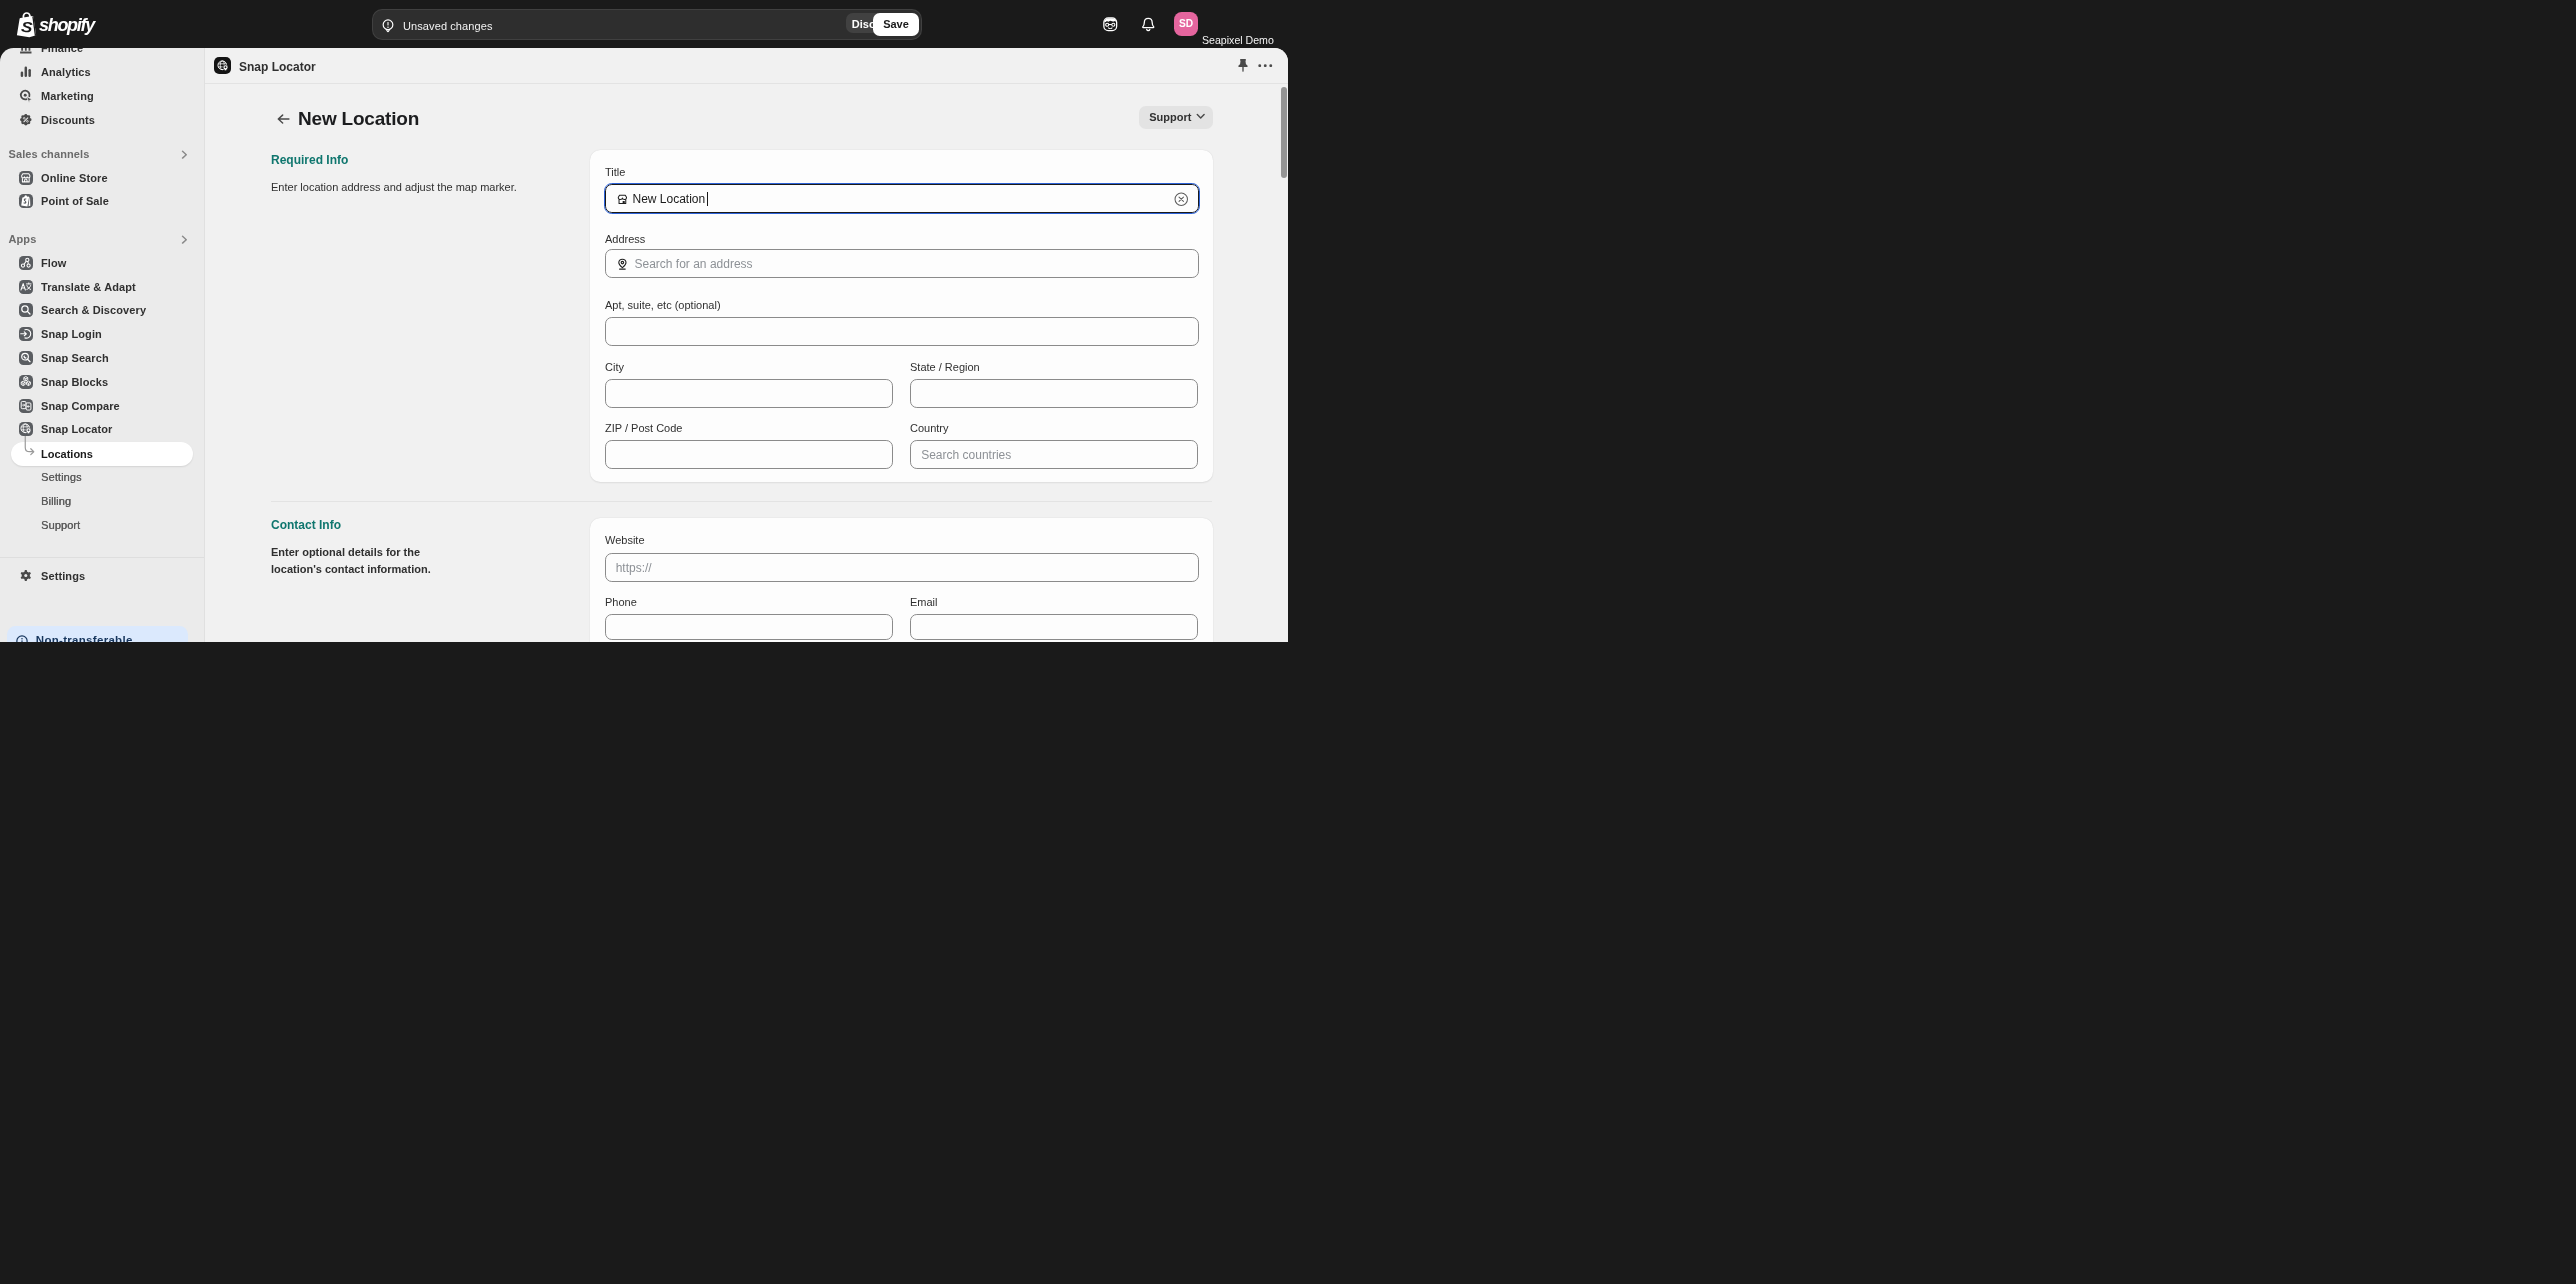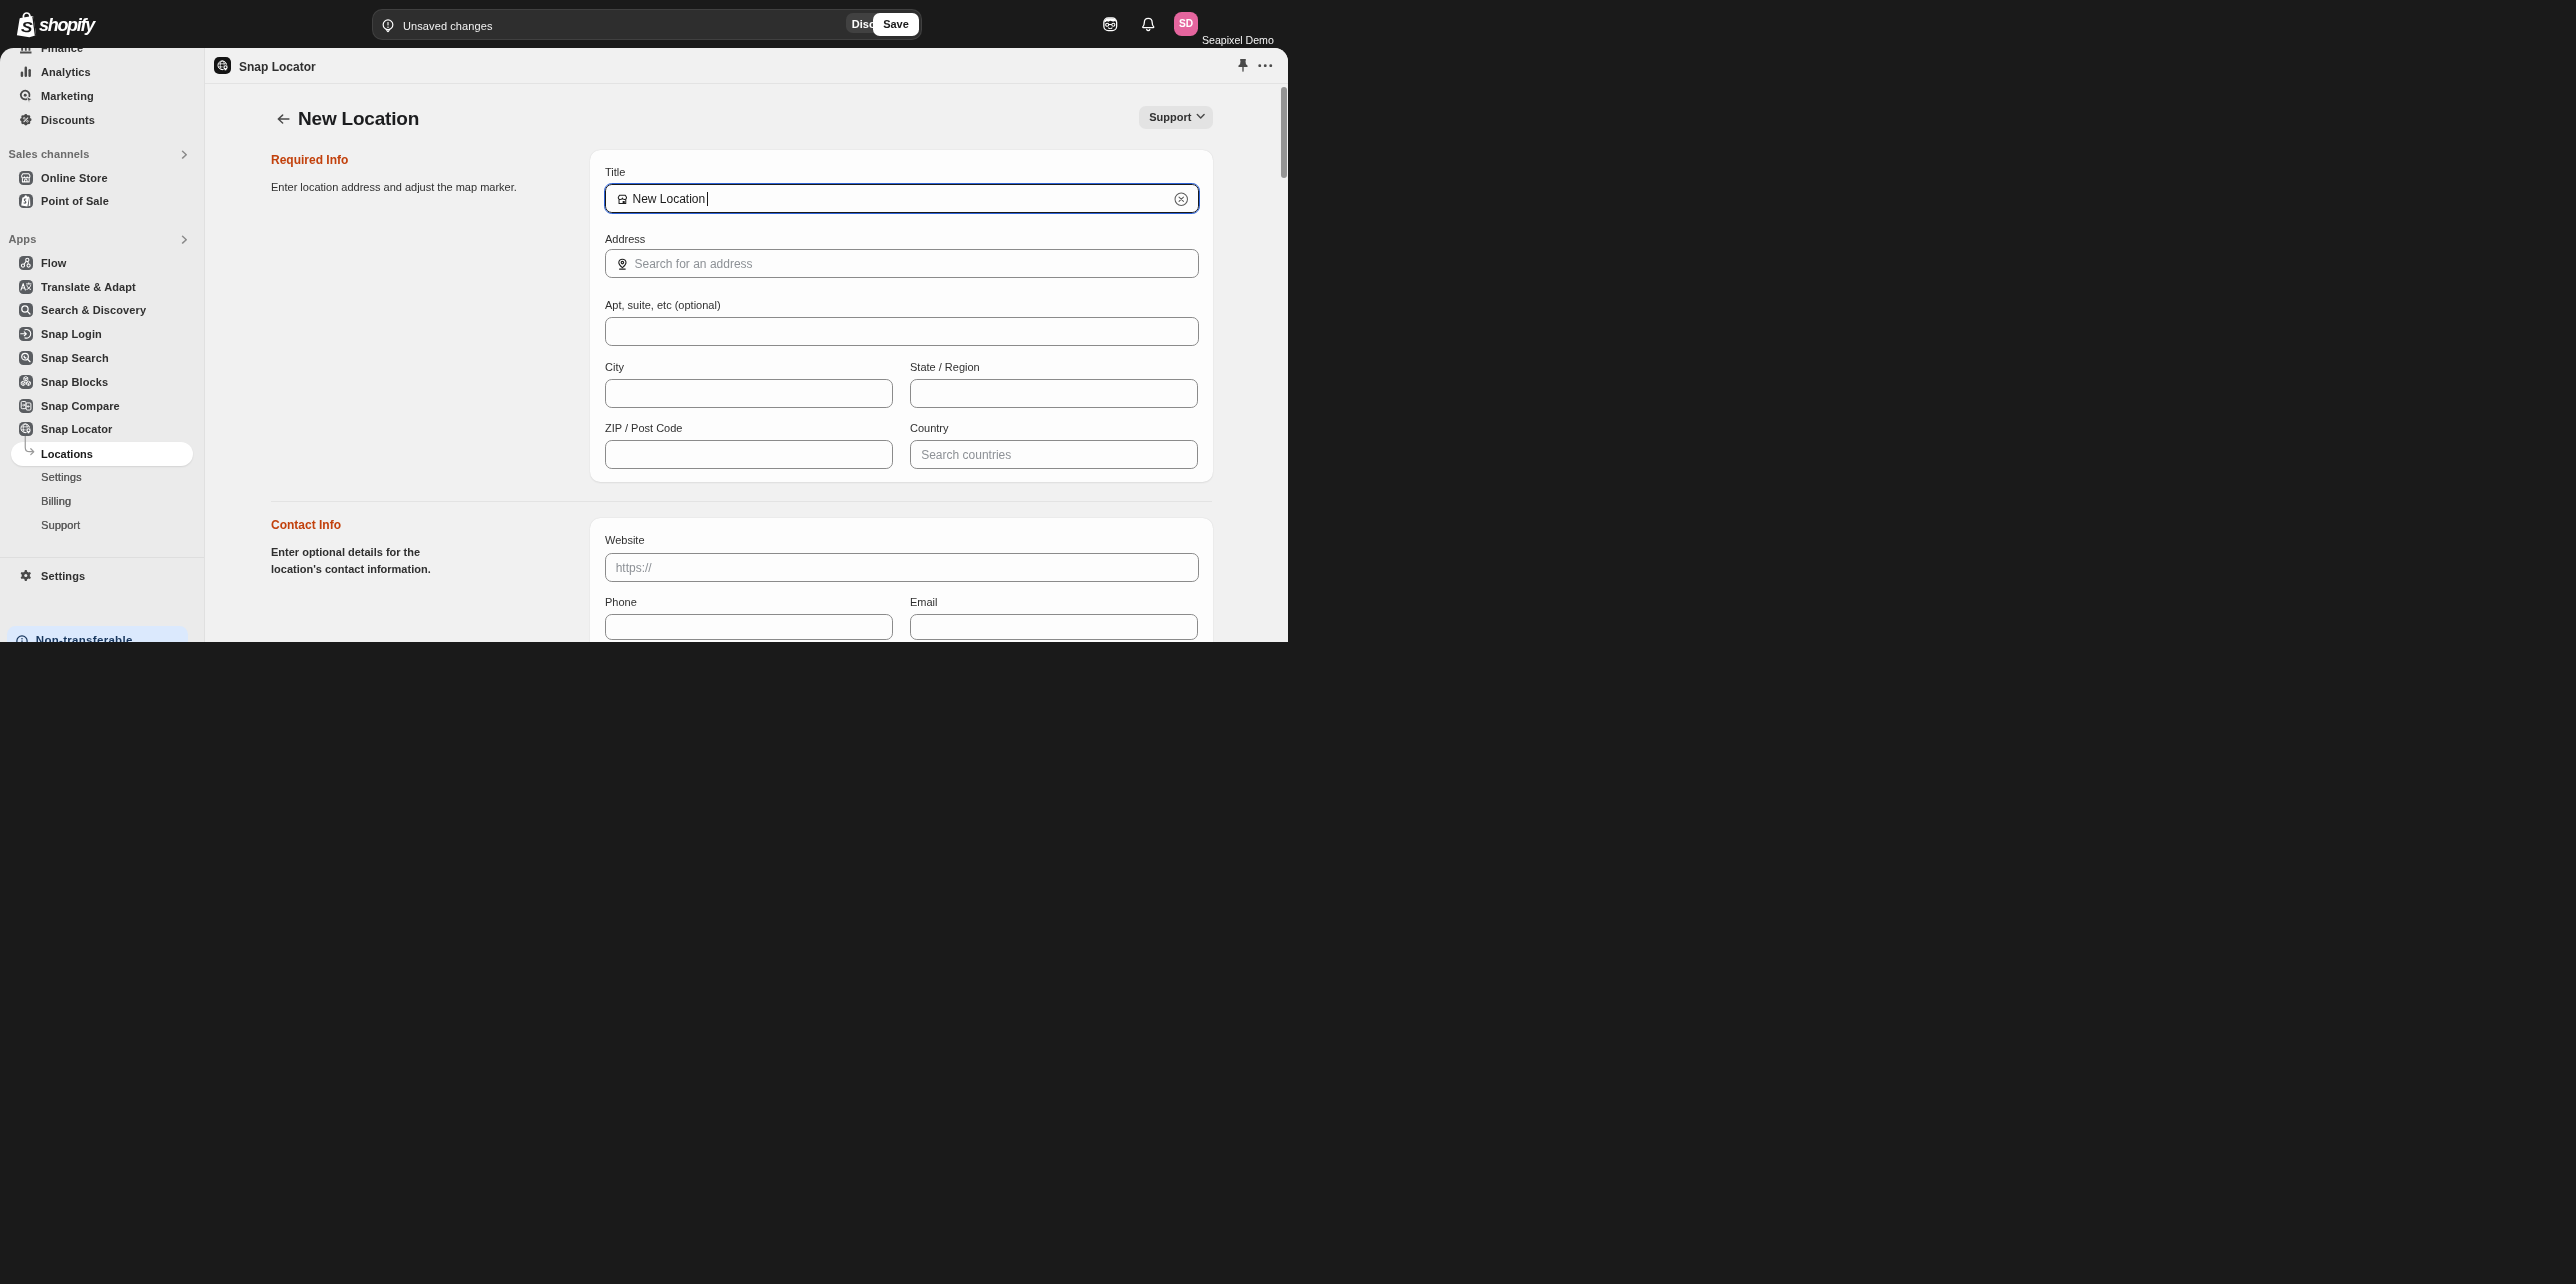--- a/index.html
+++ b/index.html
@@ -45,21 +45,21 @@
 #app-name { position:absolute; left:34px; top:12px; font-size:12px; font-weight:700; color:#303030; }
 #hd-pin { position:absolute; left:1032px; top:10.2px; }
 #hd-dots { position:absolute; left:1053px; top:16px; width:14.5px; height:3.4px; }
 
 #backarr { position:absolute; left:72px; top:66px; }
 #pgtitle { position:absolute; left:93px; top:60px; font-size:19px; font-weight:700; color:#1c1d1f; letter-spacing:-0.2px; }
 #support-btn { position:absolute; left:934px; top:58px; width:74px; height:23px; background:#e3e3e3; border-radius:6.8px; }
 #support-btn span { position:absolute; left:10.2px; top:5.1px; font-size:11px; font-weight:700; color:#303030; }
 #support-btn svg { position:absolute; right:7.7px; top:6.8px; }
 
-.sec-h { position:absolute; font-size:12px; font-weight:700; color:#c2410c; }
+.sec-h { position:absolute; font-size:12px; font-weight:700; color:#0f766e; }
 .sec-p { position:absolute; font-size:11px; font-weight:400; color:#303030; line-height:17px; }
 #req-h { left:66px; top:105px; }
 #req-p { left:66px; top:131px; }
 #con-h { left:66px; top:470px; }
 #con-p { left:66px; top:496px; width:170px;font-weight:bold; }
 #divider { position:absolute; left:66px; top:453px; width:941px; height:0.9px; background:#e3e3e3; }
 
 .card { position:absolute; left:385px; width:623px; background:#fdfdfd; border-radius:10.2px; box-shadow:0 0.9px 1.7px rgba(26,26,26,0.09), 0 0 0.9px rgba(26,26,26,0.06); }
 #card1 { top:102px; height:332px; }
 #card2 { top:470px; height:162px; }

